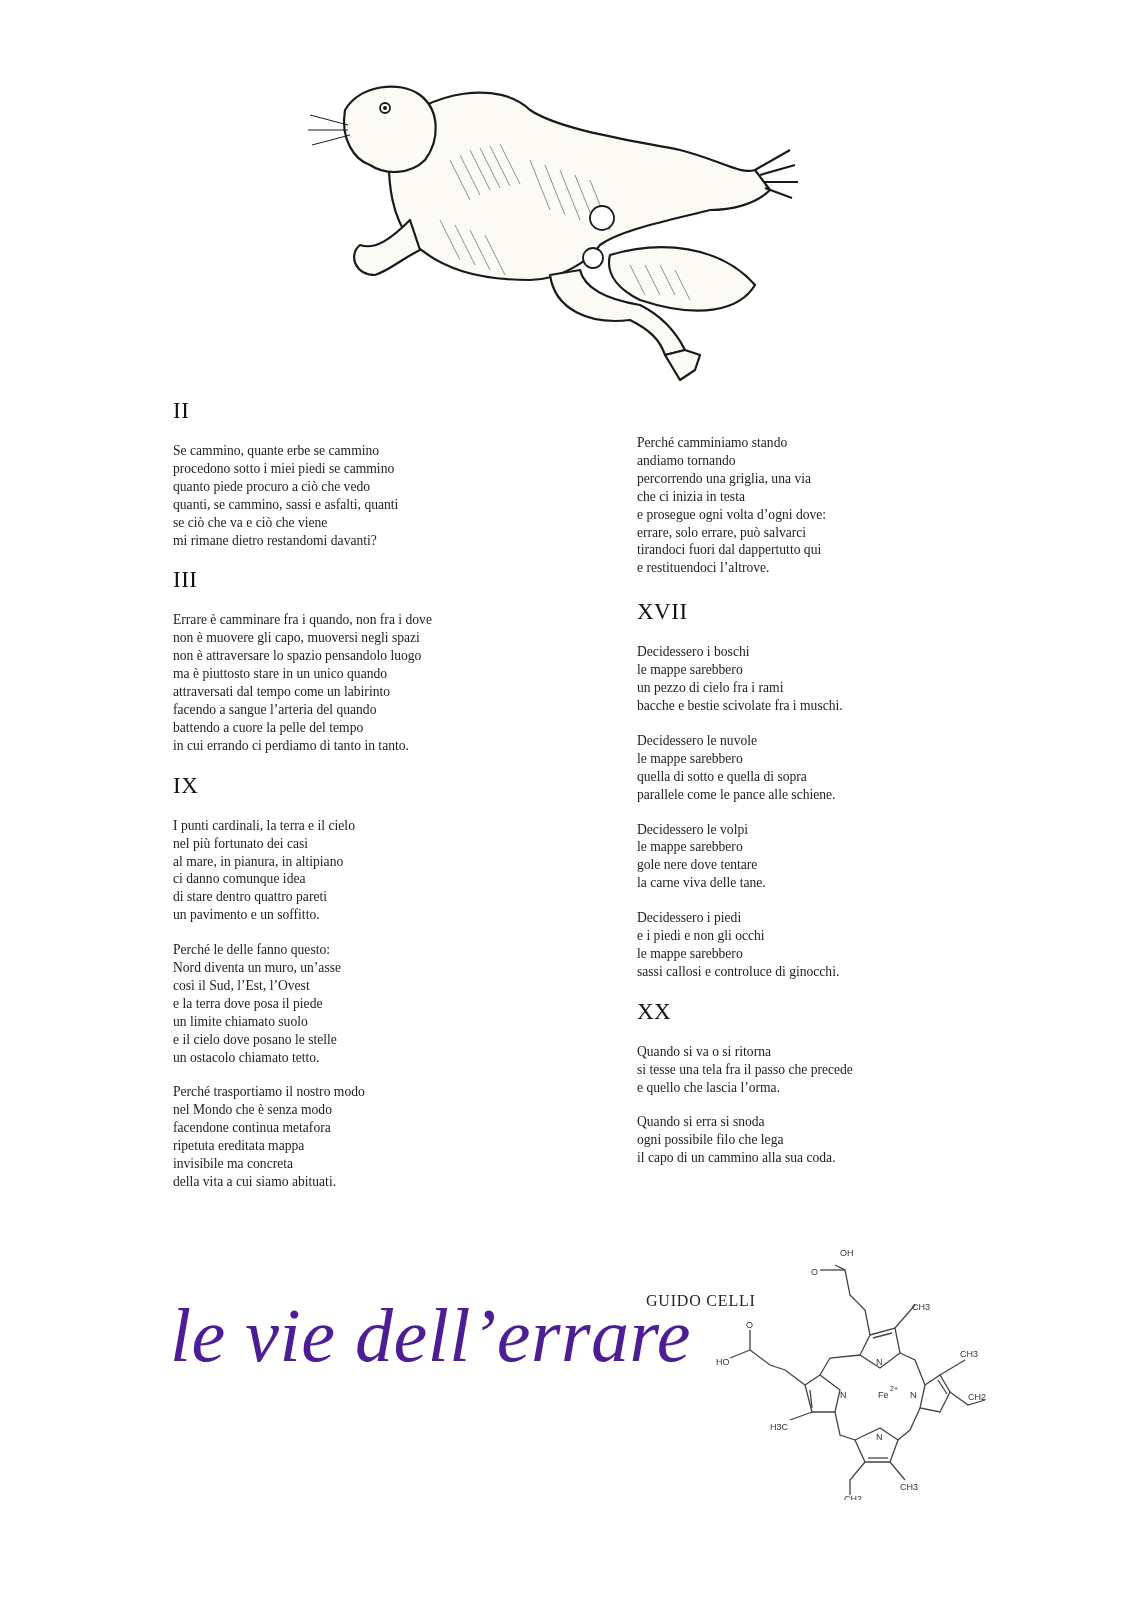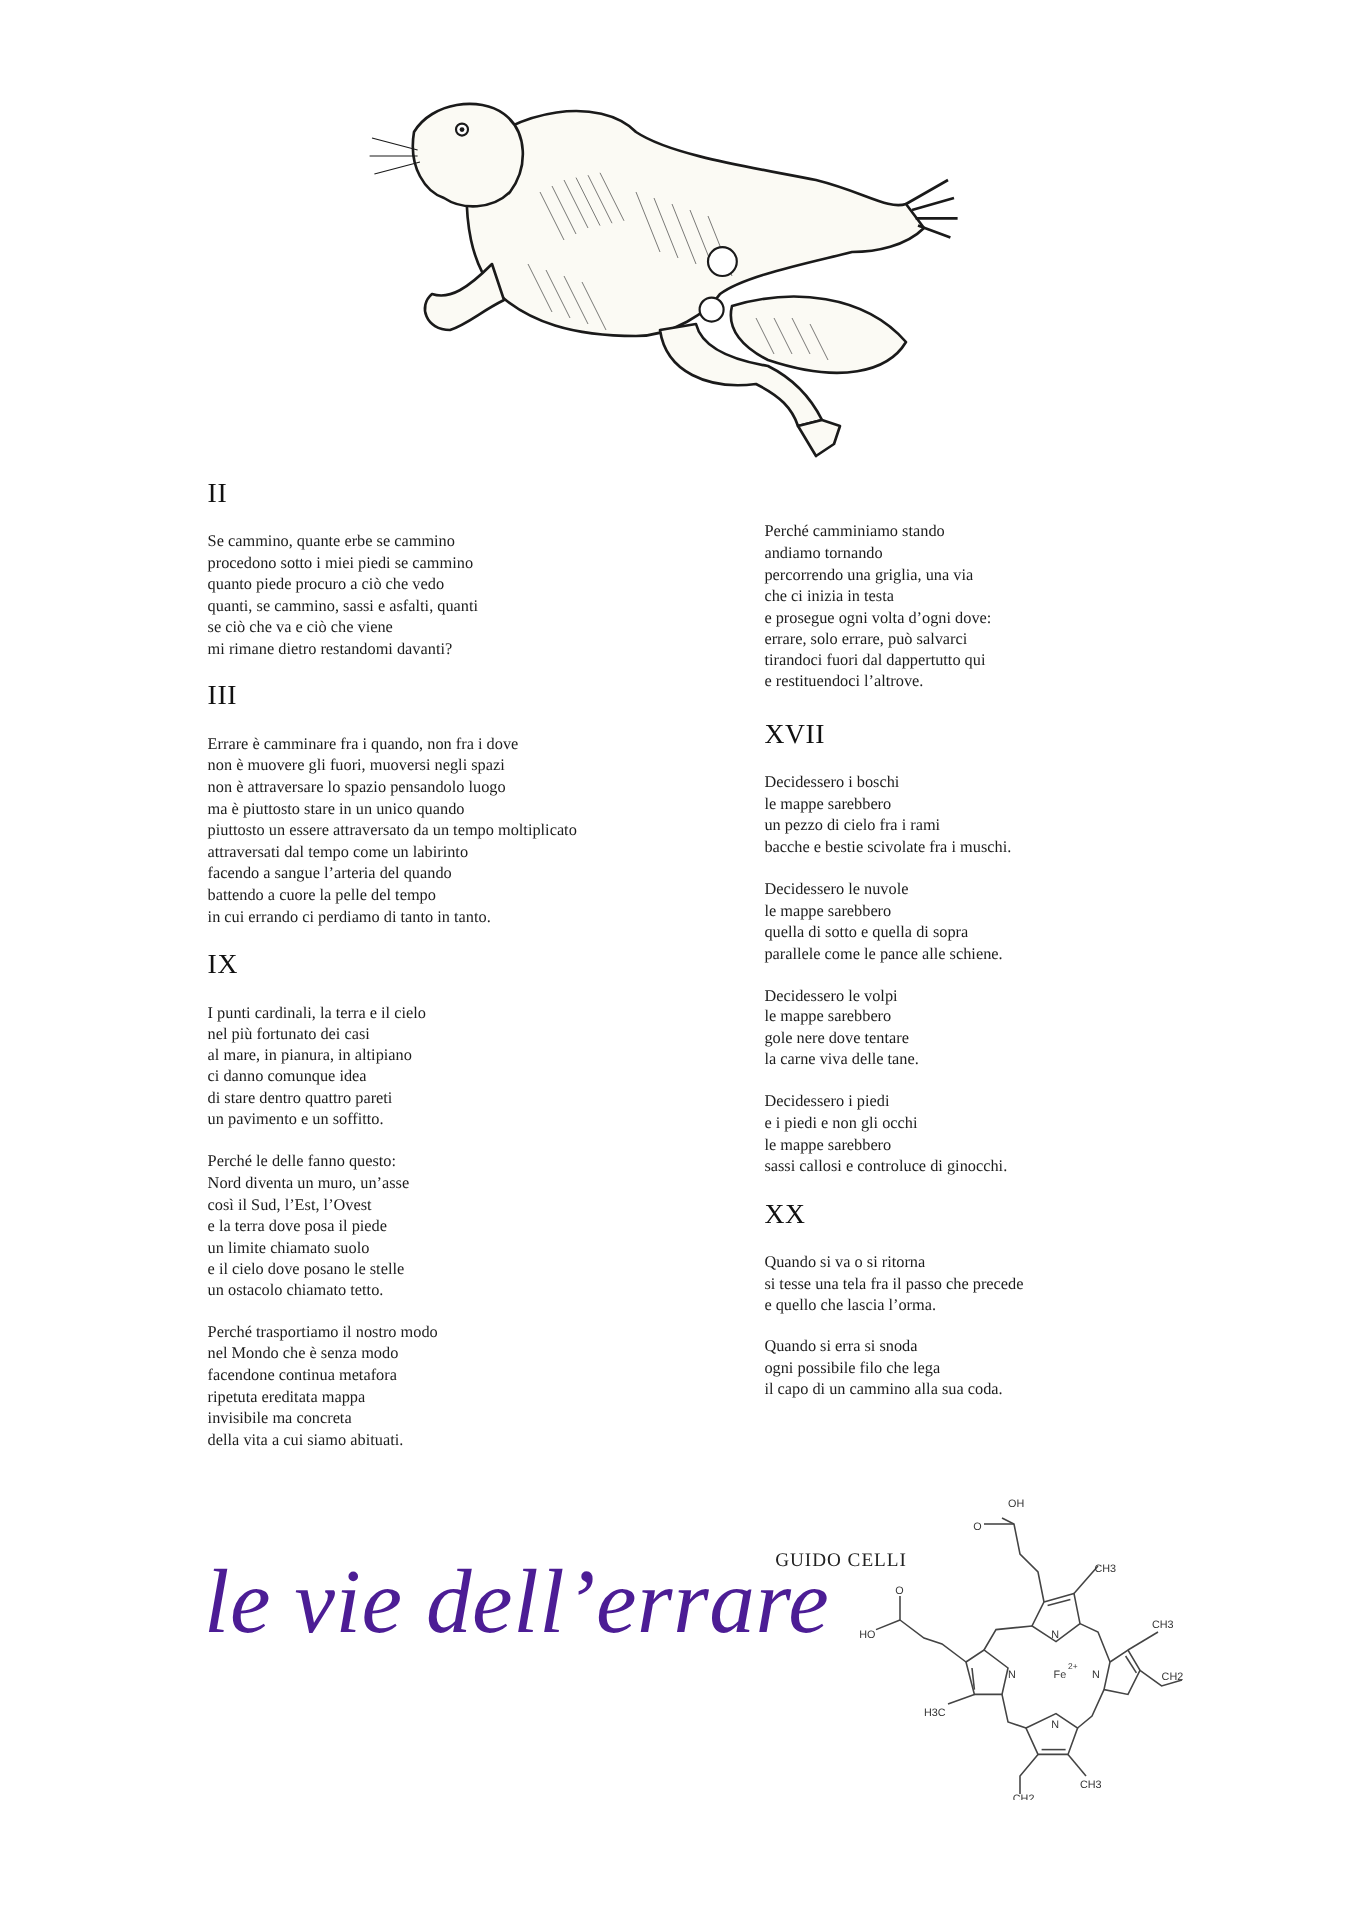--- a/index.html
+++ b/index.html
@@ -61,24 +61,23 @@
         <span class="line">quanto piede procuro a ciò che vedo</span>
         <span class="line">quanti, se cammino, sassi e asfalti, quanti</span>
         <span class="line">se ciò che va e ciò che viene</span>
         <span class="line">mi rimane dietro restandomi davanti?</span>
       </div>
     </div>
     <div class="section">
       <div class="heading">III</div>
       <div class="stanza">
         <span class="line">Errare è camminare fra i quando, non fra i dove</span>
-        <span class="line">non è muovere gli fuori, muoversi negli spazi</span>
+        <span class="line">non è muovere gli capo, muoversi negli spazi</span>
         <span class="line">non è attraversare lo spazio pensandolo luogo</span>
         <span class="line">ma è piuttosto stare in un unico quando</span>
-        <span class="line">piuttosto un essere attraversato da un tempo moltiplicato</span>
         <span class="line">attraversati dal tempo come un labirinto</span>
         <span class="line">facendo a sangue l’arteria del quando</span>
         <span class="line">battendo a cuore la pelle del tempo</span>
         <span class="line">in cui errando ci perdiamo di tanto in tanto.</span>
       </div>
     </div>
     <div class="section">
       <div class="heading">IX</div>
       <div class="stanza">
         <span class="line">I punti cardinali, la terra e il cielo</span>

